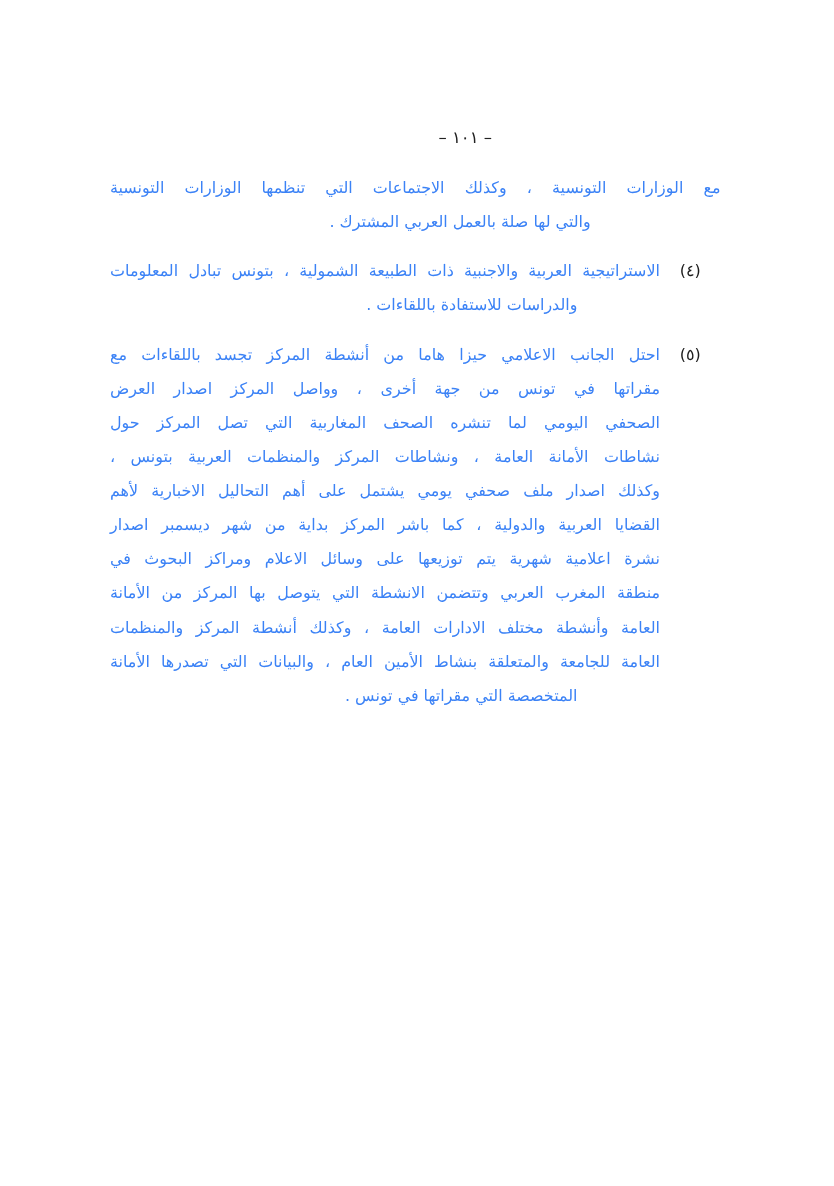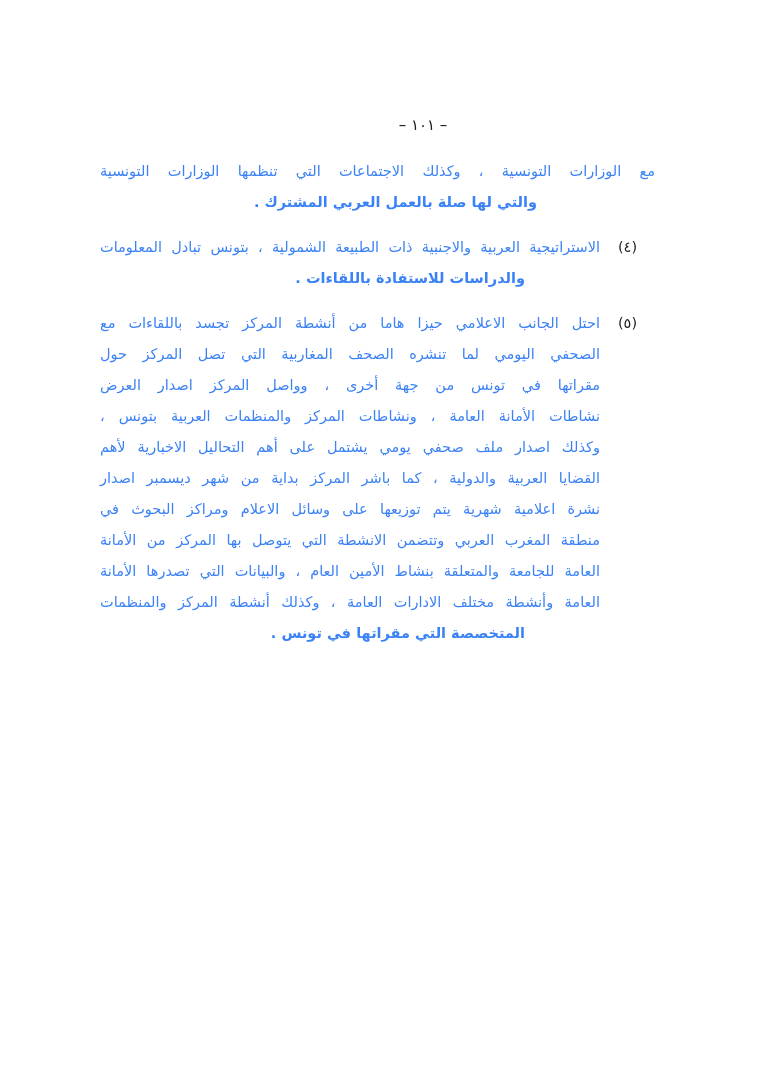--- a/index.html
+++ b/index.html
@@ -58,21 +58,20 @@
     font-size: 14.5px;
     line-height: 31px;
     text-align: justify;
     text-align-last: justify;
     color: #3b82f6;
   }
   .line.last {
     text-align: center;
     text-align-last: right;
     padding-right: 75px; 
-    font-weight: bold;
   }
   .paragraph.continuation .line.last {
     padding-right: 118px;
   }
 </style>
 </head>
 <body>
 
 <div class="page">
   <div class="page-number">– ١٠١ –</div>
@@ -88,26 +87,26 @@
     <div class="marker">(٤)</div>
     <div class="lines">
           <div class="line">الاستراتيجية العربية والاجنبية ذات الطبيعة الشمولية ، بتونس تبادل المعلومات</div>
           <div class="line last">والدراسات للاستفادة باللقاءات .</div>
         </div>
   </div>
       <div class="paragraph">
     <div class="marker">(٥)</div>
     <div class="lines">
           <div class="line">احتل الجانب الاعلامي حيزا  هاما من أنشطة المركز تجسد باللقاءات مع</div>
+          <div class="line">مقراتها في تونس من جهة  أخرى ، وواصل المركز اصدار العرض</div>
           <div class="line">الصحفي اليومي لما تنشره الصحف المغاربية التي تصل المركز حول</div>
-          <div class="line">مقراتها في تونس من جهة  أخرى ، وواصل المركز اصدار العرض</div>
           <div class="line">نشاطات الأمانة العامة ، ونشاطات المركز والمنظمات العربية بتونس ،</div>
           <div class="line">وكذلك اصدار ملف صحفي يومي يشتمل على  أهم التحاليل الاخبارية لأهم</div>
           <div class="line">القضايا العربية والدولية ، كما باشر المركز بداية من شهر ديسمبر اصدار</div>
           <div class="line">نشرة اعلامية شهرية يتم توزيعها على وسائل الاعلام  ومراكز البحوث في</div>
           <div class="line">منطقة المغرب العربي وتتضمن الانشطة التي يتوصل بها المركز من الأمانة</div>
+          <div class="line">العامة وأنشطة مختلف الادارات العامة ، وكذلك أنشطة المركز والمنظمات</div>
           <div class="line">العامة للجامعة والمتعلقة بنشاط الأمين العام ، والبيانات التي تصدرها الأمانة</div>
-          <div class="line">العامة وأنشطة مختلف الادارات العامة ، وكذلك أنشطة المركز والمنظمات</div>
           <div class="line last">المتخصصة التي مقراتها في تونس .</div>
         </div>
   </div>
     </div>
 </div>
 
 </body></html>

